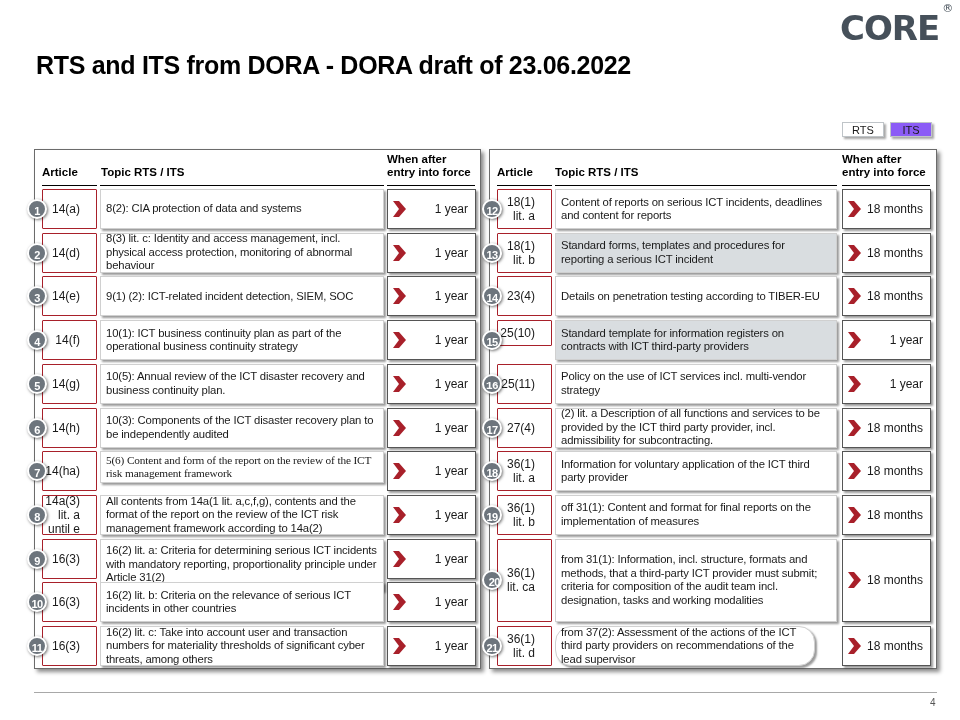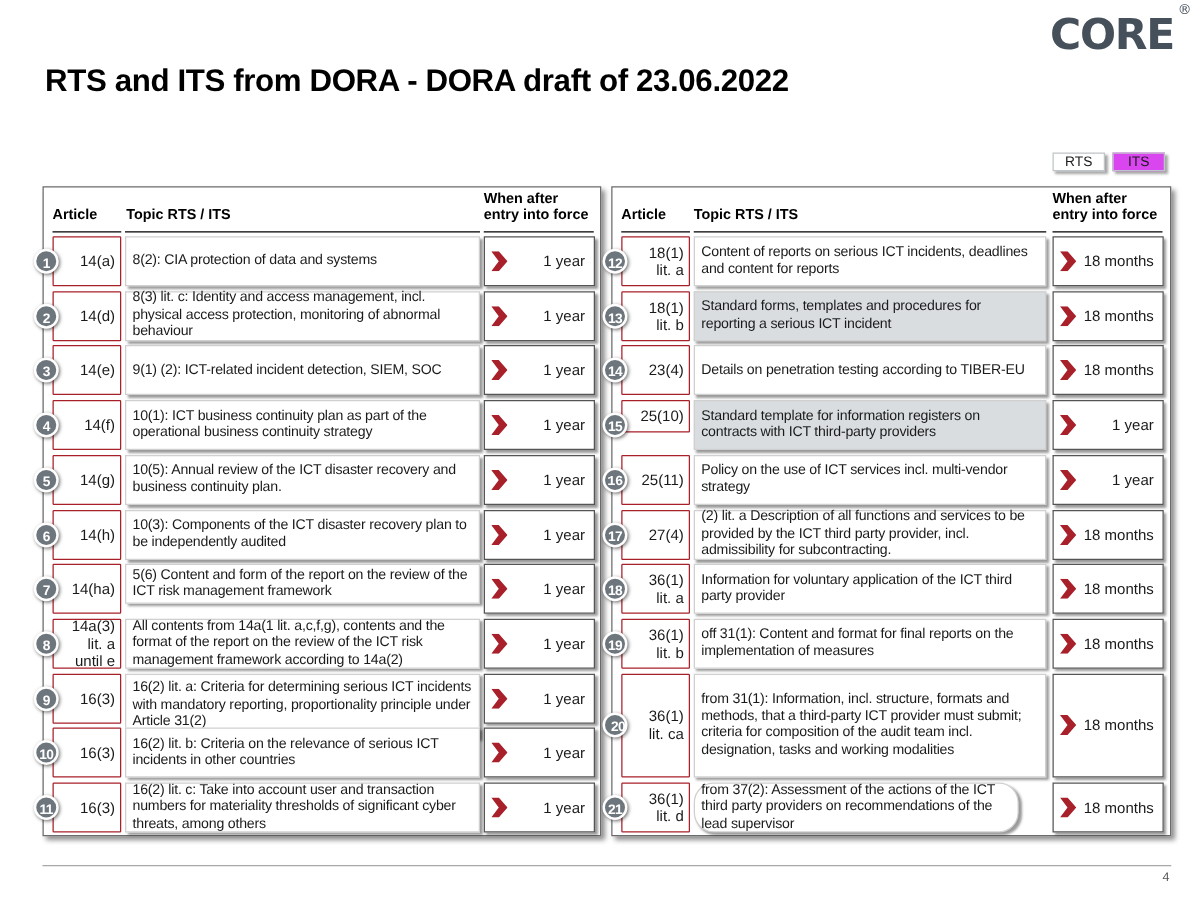--- a/index.html
+++ b/index.html
@@ -7,32 +7,32 @@
   body { position: relative; font-family: "Liberation Sans", sans-serif; color: #1a1a1a; }
 
   .logo { position: absolute; left: 840px; top: 8px; font-family: "DejaVu Sans", sans-serif; font-weight: bold; font-size: 34px; color: #46505a; letter-spacing: -1px; }
   .logo sup { font-size: 11px; font-weight: normal; position: relative; top: -16px; margin-left: 3px; letter-spacing: 0; }
 
   .page-title { position: absolute; left: 36px; top: 51px; font-size: 25px; font-weight: bold; color: #000; letter-spacing: -0.3px; }
 
   .legend { position: absolute; top: 122px; left: 842px; display: flex; gap: 6px; }
   .legend-item { width: 42px; height: 15px; font-size: 11px; line-height: 14px; text-align: center; border: 1px solid #bfc4c8; box-shadow: 2px 2px 2px rgba(0,0,0,0.35); }
   .legend-rts { background: #ffffff; }
-  .legend-its { background: #d946ef; }
+  .legend-its { background: #8b5cf6; }
 
   .panel { position: absolute; top: 149px; height: 520px; border: 1px solid #6b6b6b; background: #ffffff; box-shadow: 3px 3px 4px rgba(0,0,0,0.45); }
   .panel.left { left: 34px; width: 447px; }
   .panel.right { left: 489px; width: 448px; }
 
   .hdr { position: absolute; top: 0; height: 36px; font-size: 11.5px; font-weight: bold; line-height: 13px; color: #000; }
   .hdr-line { position: absolute; top: 35px; height: 1px; background: #000; }
 
   .row { position: absolute; left: 0; right: 0; }
   .badge { position: absolute; left: -8px; width: 20px; height: 20px; border-radius: 50%; background: #6d757d; color: #ffffff; font-size: 11px; font-weight: bold; text-align: center; line-height: 20px; border: 2px solid #ffffff; box-shadow: 1px 1px 3px rgba(0,0,0,0.55); z-index: 3; letter-spacing: -0.5px; }
-  .article { position: absolute; left: 7px; width: 55px; border: 1px solid #a8202a; border-radius: 1px; font-size: 12px; text-align: right; padding-right: 4px; display: flex; flex-direction: column; justify-content: center; align-items: flex-end; line-height: 14px; background: #fff; }
+  .article { position: absolute; left: 7px; width: 55px; border: 1px solid #a8202a; border-radius: 1px; font-size: 12px; text-align: right; padding-right: 16px; display: flex; flex-direction: column; justify-content: center; align-items: flex-end; line-height: 14px; background: #fff; }
   .topic { position: absolute; left: 65px; width: 284px; border: 1px solid #d0d0d0; font-size: 11.3px; line-height: 13.5px; padding: 0 5px; display: flex; align-items: center; box-shadow: 2px 2px 2px rgba(0,0,0,0.4); background: #ffffff; letter-spacing: -0.15px; }
   .topic.its { background: #d9dde0; }
   .when { position: absolute; width: 89px; border: 1px solid #555; background: #fff; font-size: 12px; display: flex; align-items: center; justify-content: flex-end; padding-right: 7px; box-shadow: 2px 2px 2px rgba(0,0,0,0.4); }
   .chev { position: absolute; left: 5px; top: 50%; margin-top: -8px; width: 13px; height: 16px; }
 
   .footer-line { position: absolute; left: 34px; top: 692px; width: 903px; height: 1px; background: #a8a8a8; }
   .source { position: absolute; left: 20px; top: 697px; font-size: 10px; color: #555; margin-top: 42px; }
   .page-num { position: absolute; left: 930px; top: 697px; font-size: 10px; color: #555; }
 </style>
 </head>
@@ -145,21 +145,21 @@
           <polygon points="0,0 6,0 13,8 6,16 0,16 6,8" fill="#a8202a"></polygon>
         </svg>
         <span>1 year</span>
       </div>
     </div>
     <div class="row" style="top: 301.2px; height: 40px;">
       <div class="badge" style="top: 10px;">7</div>
       <div class="article" style="top: 0px; height: 40px;">
         <span>14(ha)</span>
       </div>
-      <div class="topic" style="top: 0px; height: 32px;">
+      <div class="topic" style="top: 0px; height: 32px; font-family: Liberation Serif, serif;">
         <span>5(6) Content and form of the report on the review of the ICT risk management framework</span>
       </div>
       <div class="when" style="top: 0px; height: 40px; left: 352px;">
         <svg class="chev" viewBox="0 0 13 16">
           <polygon points="0,0 6,0 13,8 6,16 0,16 6,8" fill="#a8202a"></polygon>
         </svg>
         <span>1 year</span>
       </div>
     </div>
     <div class="row" style="top: 344.9px; height: 40px;">

